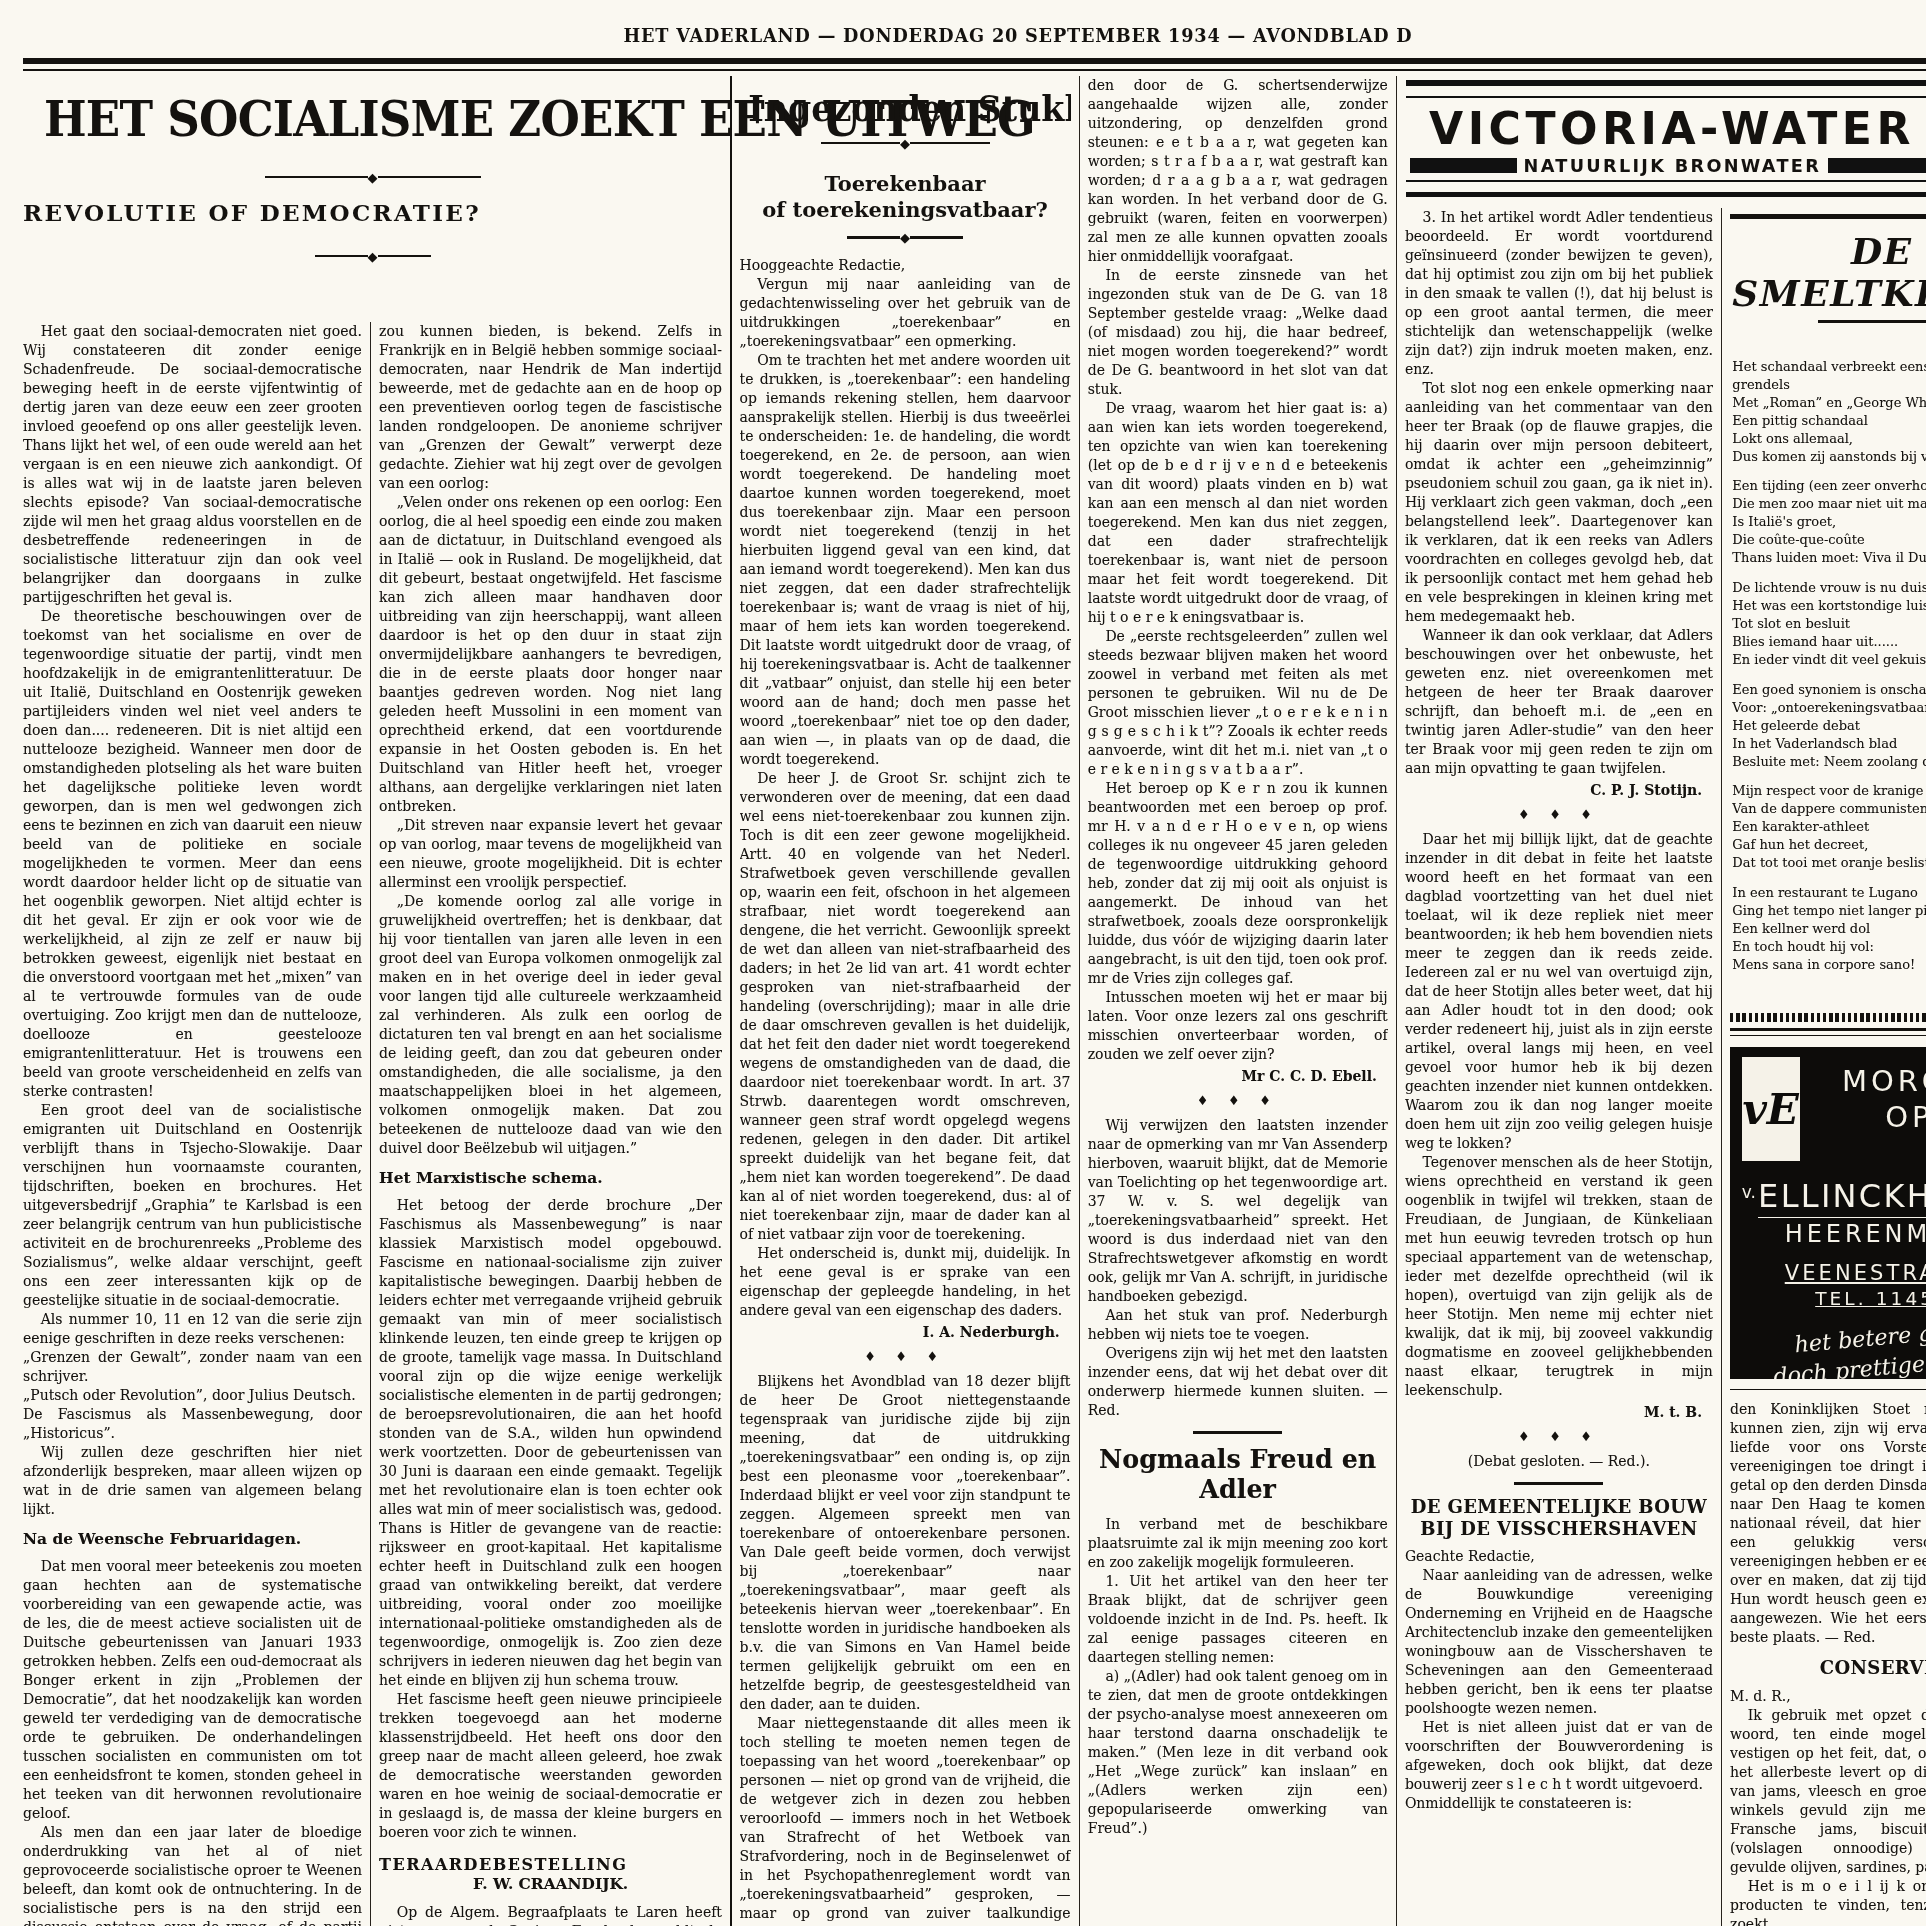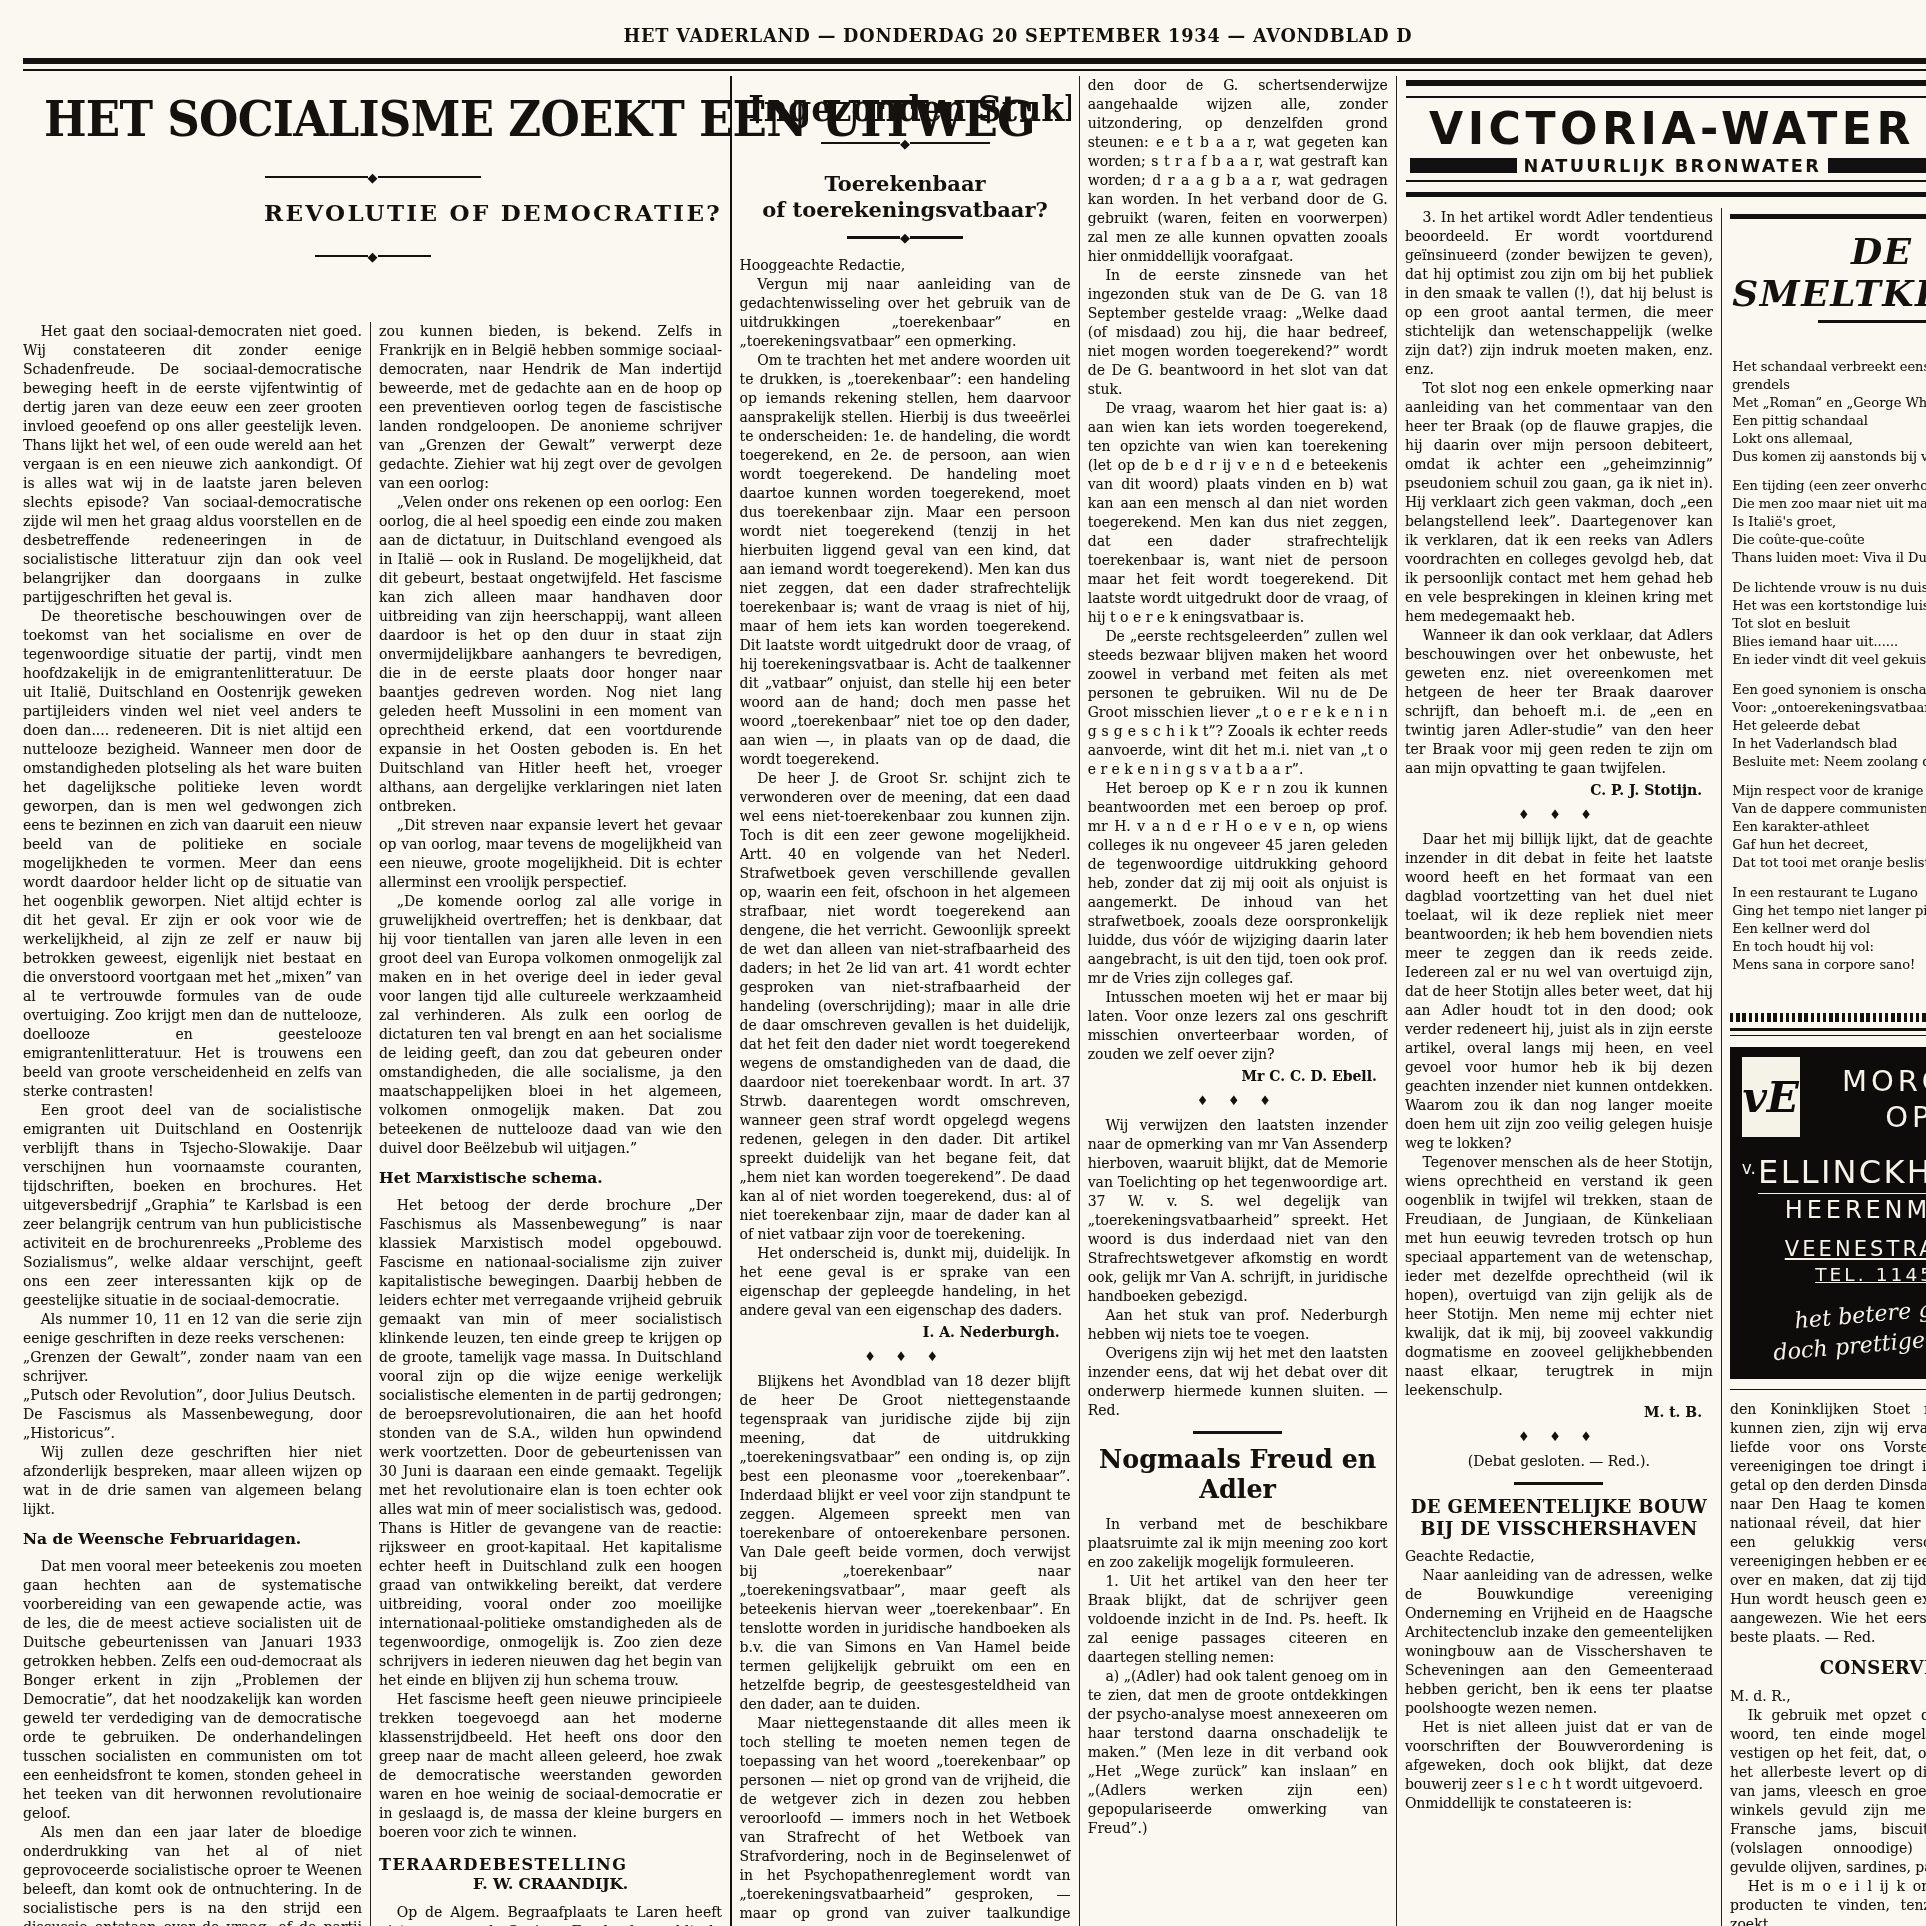--- a/index.html
+++ b/index.html
@@ -33,21 +33,21 @@
   .blk-rule{width:89px;height:2.3px;background:#14120f;margin:11.6px auto;}
   .blk-drule{display:flex;align-items:center;justify-content:center;margin:7px auto;width:70%;font-size:13px;}
   .blk-drule::before,.blk-drule::after{content:"";flex:1;height:2.7px;background:#14120f;}
   .blk-stanza{white-space:pre-line;margin:0 0 11.6px;text-align:left;}
   .blk-kroniek{text-align:right;font-style:italic;font-weight:700;margin:2.3px 0 7px;padding-right:3.9px;}
   
   .leftwrap{width:699px;flex:0 0 auto;display:flex;flex-direction:column;}
   .h1wrap{height:231px;padding-top:14.6px;}
   .headline{margin:0;font-weight:700;font-size:48px;text-align:center;white-space:nowrap;
             transform:scaleX(.94);transform-origin:center;letter-spacing:-0.8px;}
-  .subhead{margin:14px 0 0;font-weight:700;font-size:23px;text-align:right;letter-spacing:2.3px;}
+  .subhead{margin:14px 0 0;font-weight:700;font-size:23px;text-align:left;letter-spacing:2.3px;}
   .h1wrap .blk-drule{margin-top:23px;}
   .twocol{display:flex;flex:1;overflow:hidden;}
   
   .ingz-head{padding-top:11.6px;margin-bottom:10.8px;}
   .ingz-title{font-weight:700;font-size:35px;text-align:center;white-space:nowrap;transform:scaleX(.95);}
   .ingz-sub{font-weight:700;font-size:21px;line-height:1.25;text-align:center;white-space:pre-line;margin-top:20px;}
   
   .rightwrap{width:646px;flex:0 0 auto;display:flex;flex-direction:column;}
   .victoria{width:532px;margin:3.9px 0 10.8px 1.5px;font-family:"DejaVu Sans","Liberation Sans",sans-serif;}
   .v-bars{height:10px;border-top:6.2px solid #111;border-bottom:2.3px solid #111;}
@@ -67,21 +67,21 @@
   .smelt-title{font-style:italic;font-weight:700;font-size:36px;text-align:center;letter-spacing:1.5px;
                font-family:"DejaVu Serif","Liberation Serif",serif;}
   .smelt-rule{width:127px;height:2.7px;background:#14120f;margin:6.2px auto 10px;}
   .smeltflow{font-size:13px;line-height:18px;}
   .hr-double{height:3.9px;border-top:3.9px solid #14120f;border-bottom:1.5px solid #14120f;margin:17.7px 0 11.6px;}
   .hr-thin{height:1.9px;background:#14120f;margin:9.2px 0 10px;}
   
   .ellinck{background:#0d0c0a;color:#f5f2e8;height:312px;padding:10px 11.6px;overflow:hidden;
            font-family:"DejaVu Sans","Liberation Sans",sans-serif;position:relative;}
   .e-row1{display:flex;align-items:flex-start;}
-  .e-logo{width:58px;height:80px;background:#f5f2e8;color:#0d0c0a;display:flex;align-items:center;
+  .e-logo{width:58px;height:104px;background:#f5f2e8;color:#0d0c0a;display:flex;align-items:center;
           justify-content:center;font-family:"DejaVu Serif","Liberation Serif",serif;
           font-style:italic;font-weight:700;font-size:42px;}
   .e-open{flex:1;text-align:center;font-size:29px;letter-spacing:3.9px;line-height:1.25;padding-top:5.4px;}
   .e-l2{padding-left:50px;}
   .e-brandrow{text-align:center;margin-top:15.4px;white-space:nowrap;}
   .e-v{font-size:17px;vertical-align:9.2px;margin-right:2.3px;}
   .e-brand{font-size:32px;letter-spacing:2.3px;border-bottom:1.9px solid #f5f2e8;padding-bottom:2.3px;}
   .e-mode{text-align:center;font-size:24px;letter-spacing:3.9px;margin-top:5.4px;}
   .e-street{text-align:center;font-size:21px;letter-spacing:3.1px;margin-top:13px;text-decoration:underline;}
   .e-tel{text-align:center;font-size:18.5px;letter-spacing:3.1px;margin-top:3.1px;text-decoration:underline;}

